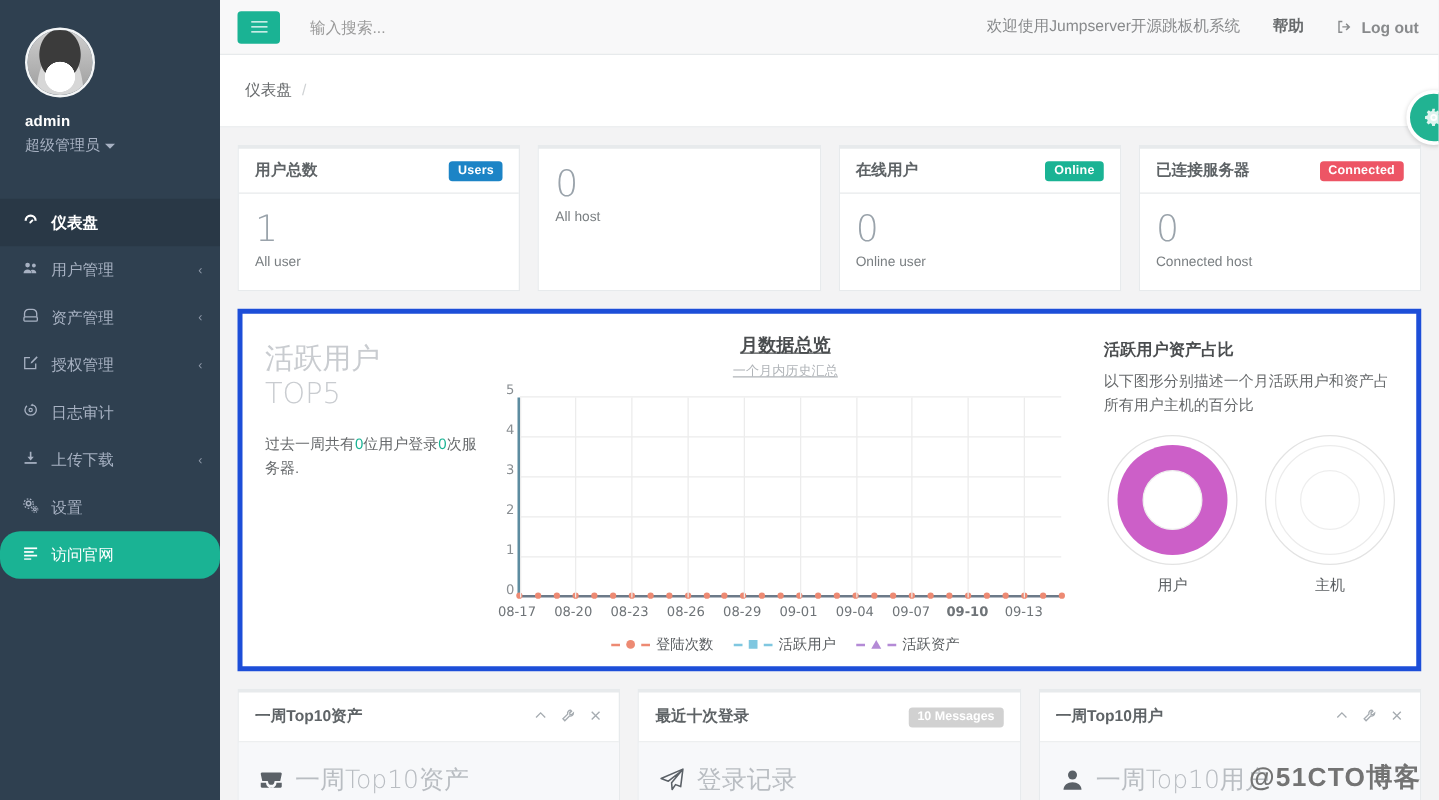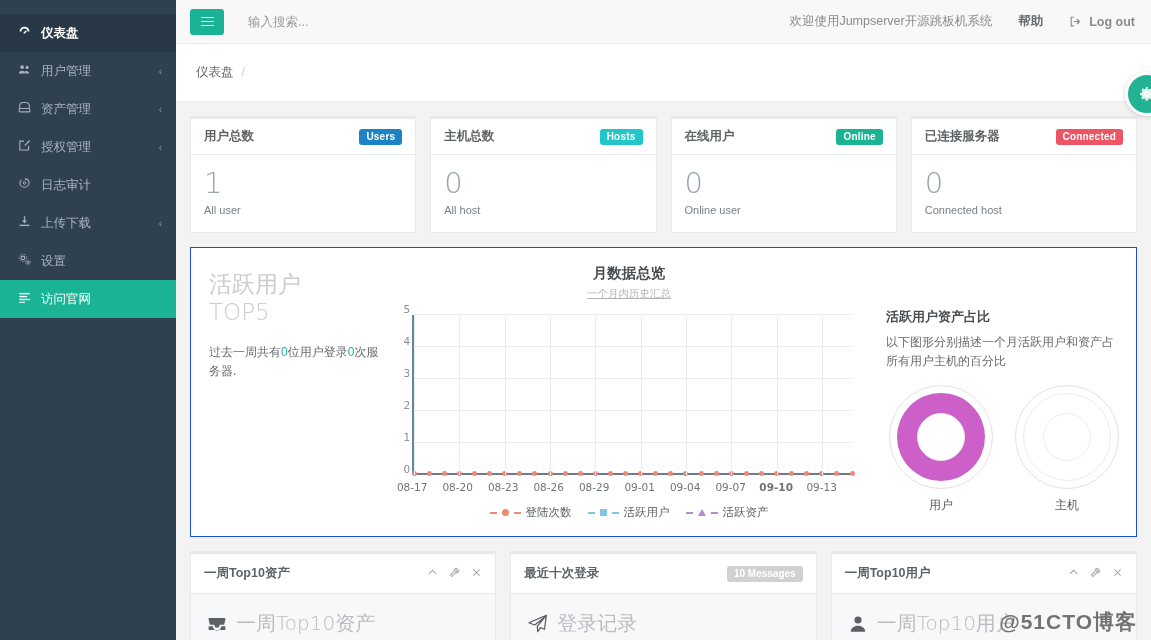--- a/index.html
+++ b/index.html
@@ -58,21 +58,21 @@
     cursor: pointer;
     position: relative;
   }
   .nav-item .ic {
     width: 17px; display: inline-block; text-align: left;
     font-size: 12px; color: #a7b1c2; margin-right: 6px;
   }
   .nav-item.active-dark { background: #293846; color: #ffffff; }
   .nav-item.active-dark .ic, .nav-item.active-dark .lbl { color: #ffffff; }
   .nav-item.active-dark .lbl { font-weight: bold; }
-  .nav-item.active-green { background: #1ab394; color: #ffffff; }
+  .nav-item.active-green { background: #1ab394; color: #ffffff; border-radius: 16px; }
   .nav-item.active-green .ic, .nav-item.active-green .lbl { color: #ffffff; }
   .nav-item .arrow { margin-left: auto; font-size: 10px; color: #8d98a8; }
   .nav-item .lbl { white-space: nowrap; }
 
   
   .content { flex: 1; height: 640px; position: relative; overflow: hidden; background: #f3f3f4; }
 
   .topbar {
     height: 44px; background: #f8f8f9;
     display: flex; align-items: center;
@@ -132,50 +132,50 @@
   .badge { font-size: 10px; font-weight: bold; color: #fff; border-radius: 3px; padding: 3px 7px 3px 7px; line-height: 1; letter-spacing: .2px; }
   .stat-body { padding: 13px 13px 16px 13px; }
   .stat-num {
     font-size: 29px; color: #9aa3ab; font-weight: 300; line-height: 1.05;
     font-family: "DejaVu Sans", sans-serif;
   }
   .stat-sub { font-size: 11px; color: #7a7f82; margin-top: 6px; }
 
   
   .bigpanel {
-    margin: 14px 14px 0 14px; background: #ffffff; border: 1px solid #1d4ed8;
+    margin: 14px 14px 0 14px; background: #ffffff; border: 4px solid #1d4ed8;
     height: 290px; display: flex; padding: 14px 0 0 0; position: relative;
   }
   .top5 { width: 200px; padding: 8px 4px 0 18px; }
   .top5-h { font-size: 23px; color: #c9ccd0; font-weight: 300; line-height: 1.22; font-family: "DejaVu Sans", sans-serif; }
   .top5-p { margin-top: 16px; font-size: 12px; color: #676a6c; line-height: 1.65; }
   .hl { color: #1ab394; }
 
   .chartwrap { width: 480px; position: relative; }
-  .chart-title { text-align: center; font-size: 14.5px; font-weight: bold; color: #4a4d4f; margin-top: 2px; }
+  .chart-title { text-align: center; font-size: 14.5px; font-weight: bold; color: #4a4d4f; margin-top: 2px; text-decoration: underline; }
   .chart-sub { text-align: center; font-size: 10.5px; color: #b0b4b8; margin-top: 4px; text-decoration: underline; }
   .plot { position: relative; margin: 14px 16px 0 22px; height: 160px; }
   .plot .yaxis { position: absolute; left: -16px; top: -7px; height: 160px; width: 14px; }
   .plot .yt { position: absolute; right: 0; font-size: 10.5px; color: #8a8f93; font-family: "DejaVu Sans", sans-serif; }
   .grid { position: absolute; left: 0; top: 0; right: 0; bottom: 0; border-left: 2px solid #5d8ca0; }
   .gl-h { position: absolute; left: 0; right: 0; height: 1px; background: #ececec; }
   .gl-v { position: absolute; top: 0; bottom: 0; width: 1px; background: #ececec; }
   .zero-line { position: absolute; left: 0; right: 0; bottom: 0; height: 2px; background: #6c7a89; }
   .dotrow { position: absolute; left: 0; right: 0; bottom: -2px; height: 6px; }
   .dot { position: absolute; width: 5px; height: 5px; border-radius: 50%; background: #ed8a73; top: 0; }
   .xlabels { position: relative; margin: 6px 16px 0 22px; height: 14px; }
   .xl { position: absolute; font-size: 10.5px; color: #6f7478; font-family: "DejaVu Sans", sans-serif; transform: translateX(-50%); white-space: nowrap; }
   .legend { display: flex; justify-content: center; align-items: center; gap: 16px; margin-top: 10px; }
   .lg { display: flex; align-items: center; gap: 5px; font-size: 11.5px; color: #5a5e61; }
   .lg .dash { width: 7px; height: 1.6px; display: inline-block; }
   .mk-c { width: 7px; height: 7px; border-radius: 50%; display: inline-block; }
   .mk-s { width: 7px; height: 7px; display: inline-block; }
   .mk-t { width: 0; height: 0; border-left: 4px solid transparent; border-right: 4px solid transparent; display: inline-block; }
 
-  .donutside { flex: 1; padding: 6px 14px 0 18px; margin-top: 40px; }
+  .donutside { flex: 1; padding: 6px 14px 0 18px; }
   .donut-h { font-size: 13px; font-weight: bold; color: #4a4d4f; }
   .donut-p { font-size: 12px; color: #676a6c; margin-top: 7px; line-height: 1.55; }
   .donuts { display: flex; gap: 16px; margin-top: 14px; justify-content: flex-start; }
   .donut-cell { text-align: center; width: 110px; }
   .donut { width: 104px; height: 104px; border-radius: 50%; position: relative; margin: 0 auto; }
   .donut .ring-outer { position: absolute; inset: 0; border-radius: 50%; border: 1px solid #e3e3e3; }
   .donut .ring-fill { position: absolute; inset: 8px; border-radius: 50%; }
   .donut .ring-hole { position: absolute; inset: 28px; border-radius: 50%; background: #ffffff; border: 1px solid #eeeeee; }
   .donut-label { margin-top: 8px; font-size: 12px; color: #5a5e61; }
 
@@ -196,20 +196,27 @@
     font-size: 21px; color: #737373; font-weight: bold;
     letter-spacing: 1px; pointer-events: none; z-index: 20;
   }
 </style>
 </head>
 <body>
 
 <div id="app">
 
   <div class="sidebar">
+    <div class="profile">
+      <div class="avatar">
+          <div class="face"></div>
+        </div>
+      <div class="profile-name">admin</div>
+      <div class="profile-role"><span>超级管理员</span><span class="caret"></span></div>
+    </div>
     <div class="nav" id="nav">
         <div class="nav-item active-dark">
           <span class="ic"><svg width="13" height="13" viewBox="0 0 16 16">
               <path fill="currentColor" d="M8 2a6 6 0 0 0-6 6h2.2A3.8 3.8 0 0 1 8 4.2 3.8 3.8 0 0 1 11.8 8H14a6 6 0 0 0-6-6zm1.6 4.6L7 9.2a.9.9 0 1 0 1.3 1.3l2.6-2.6-1.3-1.3z"></path>
             </svg></span>
           <span class="lbl">仪表盘</span>
         </div>
         <div class="nav-item ">
           <span class="ic"><svg width="13" height="13" viewBox="0 0 16 16">
               <circle cx="5" cy="5" r="2.3" fill="currentColor"></circle>
@@ -317,24 +324,20 @@
             <div class="stat-head">
               <span class="stat-title">用户总数</span>
               <span class="badge" style="background: rgb(28, 132, 198);">Users</span>
             </div>
             <div class="stat-body">
               <div class="stat-num">1</div>
               <div class="stat-sub">All user</div>
             </div>
           </div>
           <div class="stat">
-            <div class="stat-head">
-              <span class="stat-title">主机总数</span>
-              <span class="badge" style="background: rgb(35, 198, 200);">Hosts</span>
-            </div>
             <div class="stat-body">
               <div class="stat-num">0</div>
               <div class="stat-sub">All host</div>
             </div>
           </div>
           <div class="stat">
             <div class="stat-head">
               <span class="stat-title">在线用户</span>
               <span class="badge" style="background: rgb(26, 179, 148);">Online</span>
             </div>

